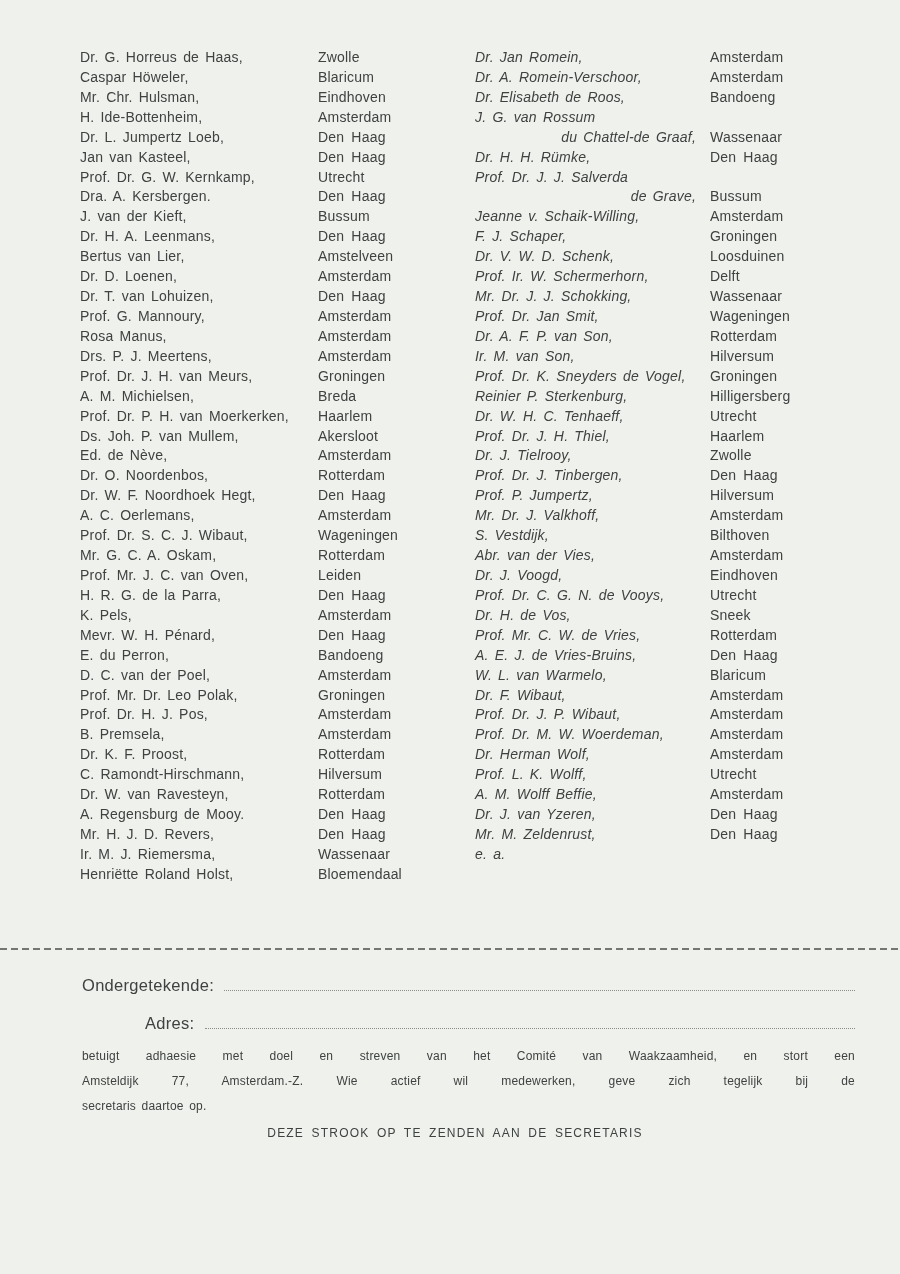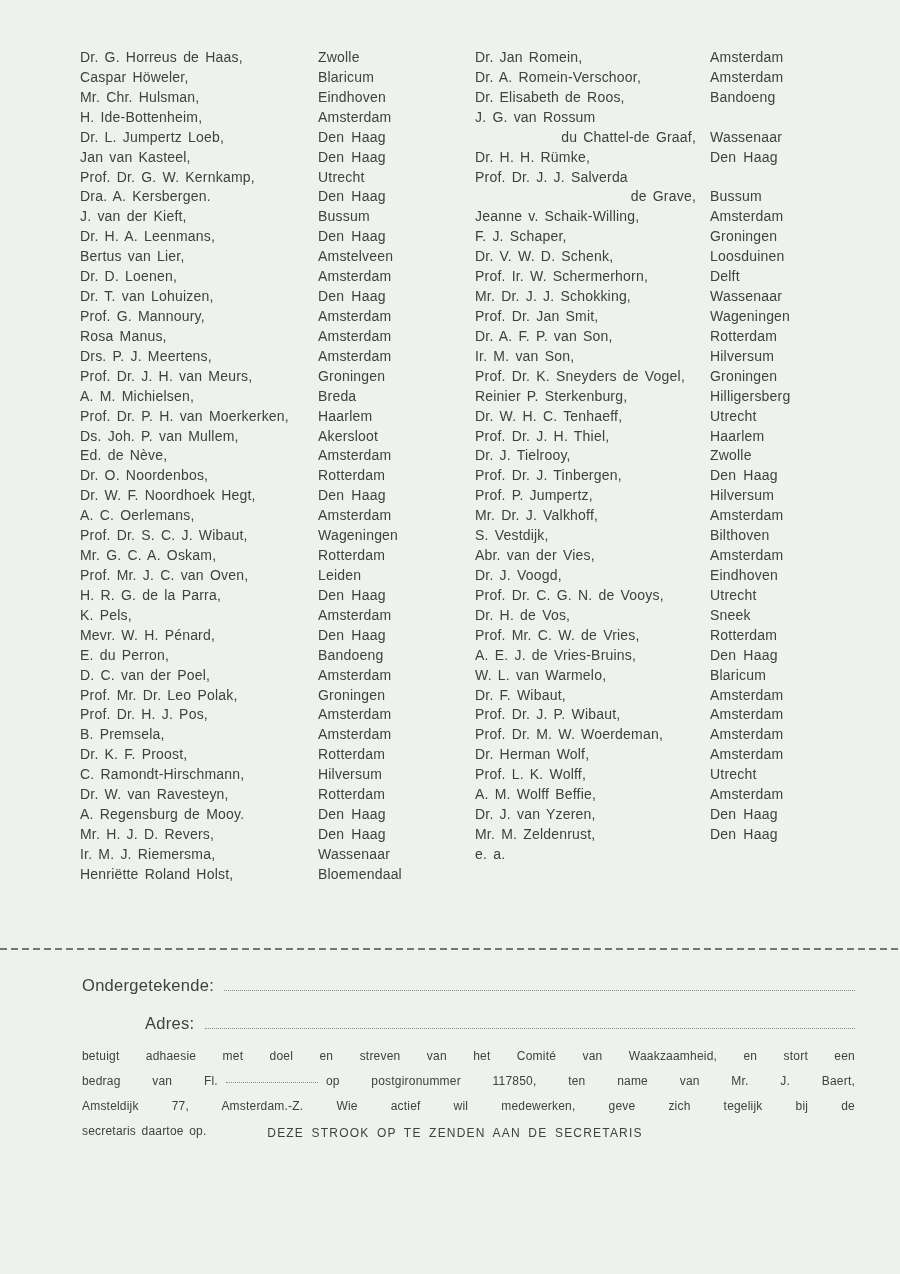--- a/index.html
+++ b/index.html
@@ -14,21 +14,21 @@
   }
   body { background: var(--paper); position: relative; overflow: hidden; }
   .page { position: absolute; inset: 0; }
 
   
   .col { position: absolute; top: 49px; color: var(--ink); }
   .col-left  { left: 80px;  width: 392px; }
   .col-right { left: 475px; width: 392px; }
   .row { display: flex; height: 19.93px; align-items: baseline; }
   .nm { flex: none; width: 238px; font-size: 14px; letter-spacing: 0.2px; word-spacing: 2px; white-space: nowrap; }
-  .col-right .nm { width: 235px; }
+  .col-right .nm { width: 235px; font-style: italic; }
   .nm.right { text-align: right; padding-right: 14px; }
   .ct { flex: none; font-size: 14px; letter-spacing: 0.2px; word-spacing: 3px; white-space: nowrap; }
 
   
   .note {
     position: absolute; left: 80px; top: 915px;
     font-size: 14.5px; color: var(--ink); letter-spacing: 0.2px; word-spacing: 6px;
     white-space: nowrap;
   }
 
@@ -426,20 +426,19 @@
     <span class="dotline"></span>
   </div>
 
   <div class="form-row address">
     <span class="label">Adres:</span>
     <span class="dotline"></span>
   </div>
 
   <div class="para">
     <div class="pline">betuigt adhaesie met doel en streven van het Comité van Waakzaamheid, en stort een</div>
-    <div class="pline"><span>bedrag van Fl.</span><span class="amount-blank"></span><span>op postgironummer 117850, ten name van Mr. J. Baert,</span></div>
     <div class="pline">Amsteldijk 77, Amsterdam.-Z. Wie actief wil medewerken, geve zich tegelijk bij de</div>
     <div class="pline last">secretaris daartoe op.</div>
   </div>
 
   <p class="strook">DEZE STROOK OP TE ZENDEN AAN DE SECRETARIS</p>
 
 </div>
 
 </body></html>

